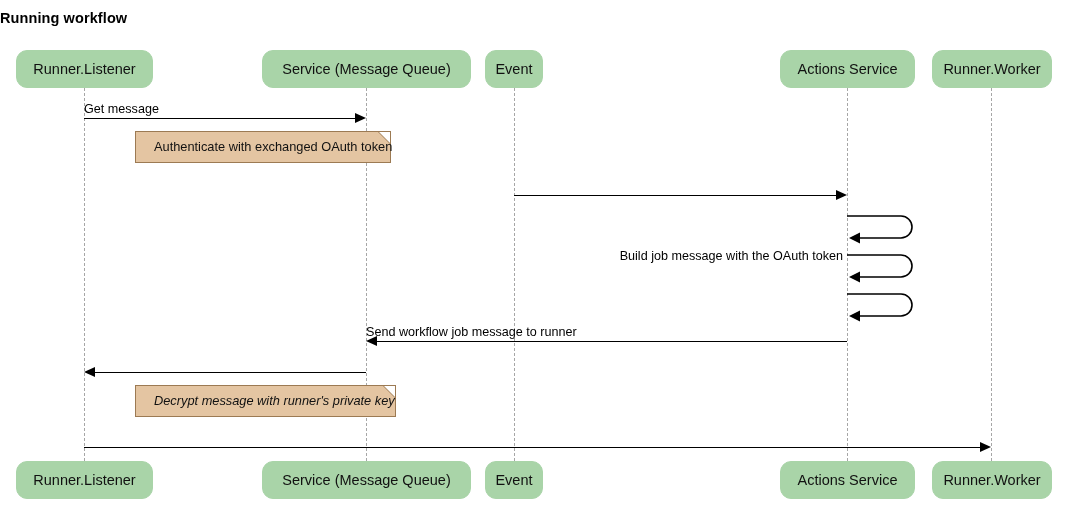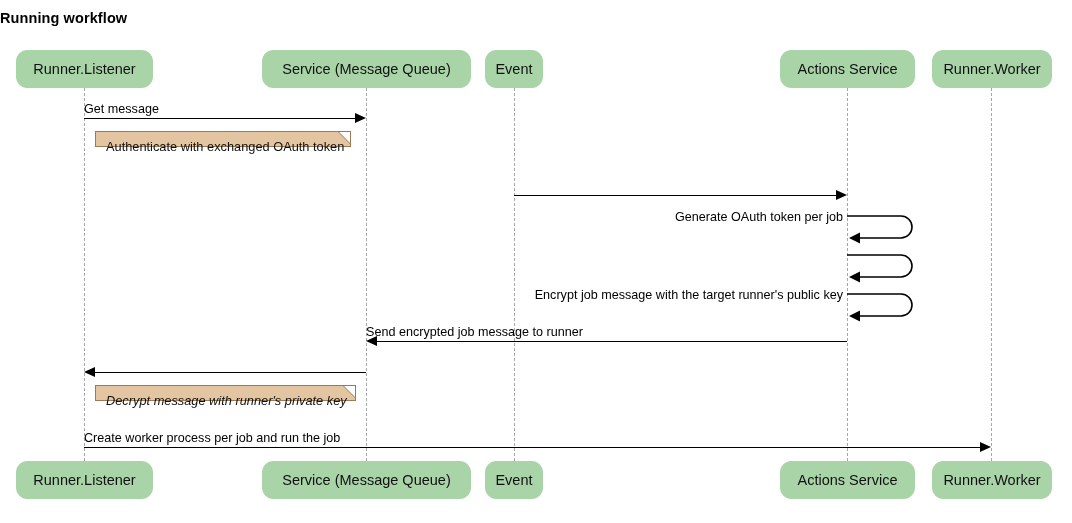--- a/index.html
+++ b/index.html
@@ -90,23 +90,24 @@
   }
   
   .note {
     position: absolute;
     box-sizing: border-box;
     background: #e4c5a2;
     border: 1px solid #9c7a53;
     font-size: 12.8px;
     color: #111111;
     white-space: nowrap;
-    padding: 0 10px;
-    height: 16px;
+    padding: 0 18px;
+    height: 32px;
     line-height: 30px;
+    margin-left: 40px;
   }
   .note-fold {
     position: absolute;
     top: 0;
     right: 0;
     width: 0;
     height: 0;
     border-left: 11px solid transparent;
     border-top: 11px solid #ffffff;
   }
@@ -151,53 +152,51 @@
 
   <div class="note" style="left:95px; top:131px; width:256px;">
     <span>Authenticate with exchanged OAuth token</span>
     <span class="note-fold-edge"></span>
     <span class="note-fold"></span>
   </div>
 
   <div class="msg-line" style="left:514px; top:195px; width:322px;"></div>
   <div class="arrowhead right" style="left:836px; top:190px;"></div>
 
-  <div class="msg-label right-align" style="left:500px; top:210px; width:343px;">Generate OAuth token per job</div>
   <div class="selfloop" style="left:847px; top:210px;">
     <svg width="80" height="34" viewBox="0 0 80 34">
       <path d="M0,6 L54,6 A11,11 0 0 1 54,28 L11,28" fill="none" stroke="#000000" stroke-width="1.6"></path>
       <polygon points="13,22.5 13,33.5 2,28" fill="#000000"></polygon>
     </svg>
   </div>
 
+  <div class="msg-label right-align" style="left:480px; top:249px; width:363px;">Build job message with the OAuth token</div>
   <div class="selfloop" style="left:847px; top:249px;">
     <svg width="80" height="34" viewBox="0 0 80 34">
       <path d="M0,6 L54,6 A11,11 0 0 1 54,28 L11,28" fill="none" stroke="#000000" stroke-width="1.6"></path>
       <polygon points="13,22.5 13,33.5 2,28" fill="#000000"></polygon>
     </svg>
   </div>
 
-  <div class="msg-label right-align" style="left:440px; top:288px; width:403px;">Encrypt job message with the target runner's public key</div>
   <div class="selfloop" style="left:847px; top:288px;">
     <svg width="80" height="34" viewBox="0 0 80 34">
       <path d="M0,6 L54,6 A11,11 0 0 1 54,28 L11,28" fill="none" stroke="#000000" stroke-width="1.6"></path>
       <polygon points="13,22.5 13,33.5 2,28" fill="#000000"></polygon>
     </svg>
   </div>
 
-  <div class="msg-label" style="left:366px; top:325px; width:481px;">Send encrypted job message to runner</div>
+  <div class="msg-label" style="left:366px; top:325px; width:481px;">Send workflow job message to runner</div>
   <div class="msg-line" style="left:377px; top:341px; width:470px;"></div>
   <div class="arrowhead left" style="left:366px; top:336px;"></div>
 
   <div class="msg-line" style="left:95px; top:372px; width:271px;"></div>
   <div class="arrowhead left" style="left:84px; top:367px;"></div>
 
   <div class="note" style="left:95px; top:385px; width:261px;font-style:italic;">
     <span>Decrypt message with runner's private key</span>
     <span class="note-fold-edge"></span>
     <span class="note-fold"></span>
   </div>
 
-  <div class="msg-label" style="left:84px; top:431px; width:907px;">Create worker process per job and run the job</div>
   <div class="msg-line" style="left:84px; top:447px; width:896px;"></div>
   <div class="arrowhead right" style="left:980px; top:442px;"></div>
 
 </div>
 
 </body></html>

